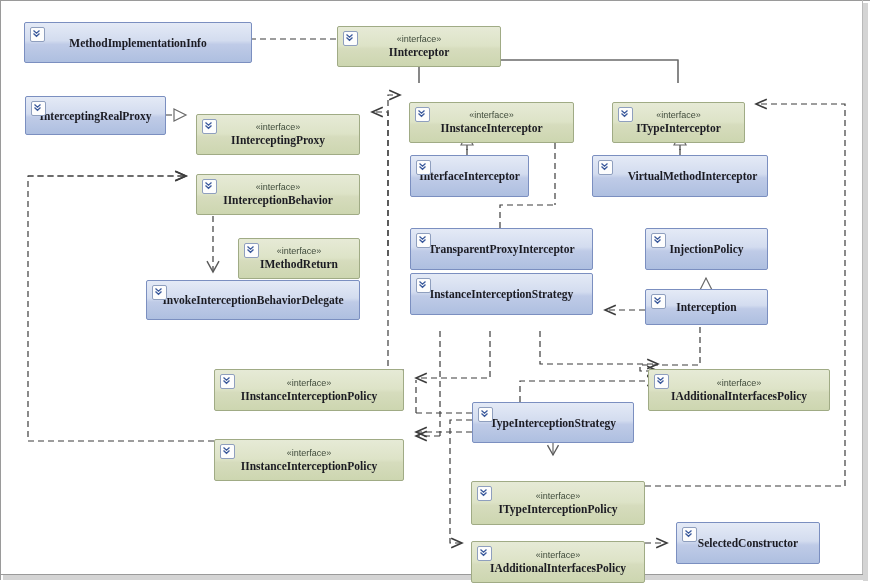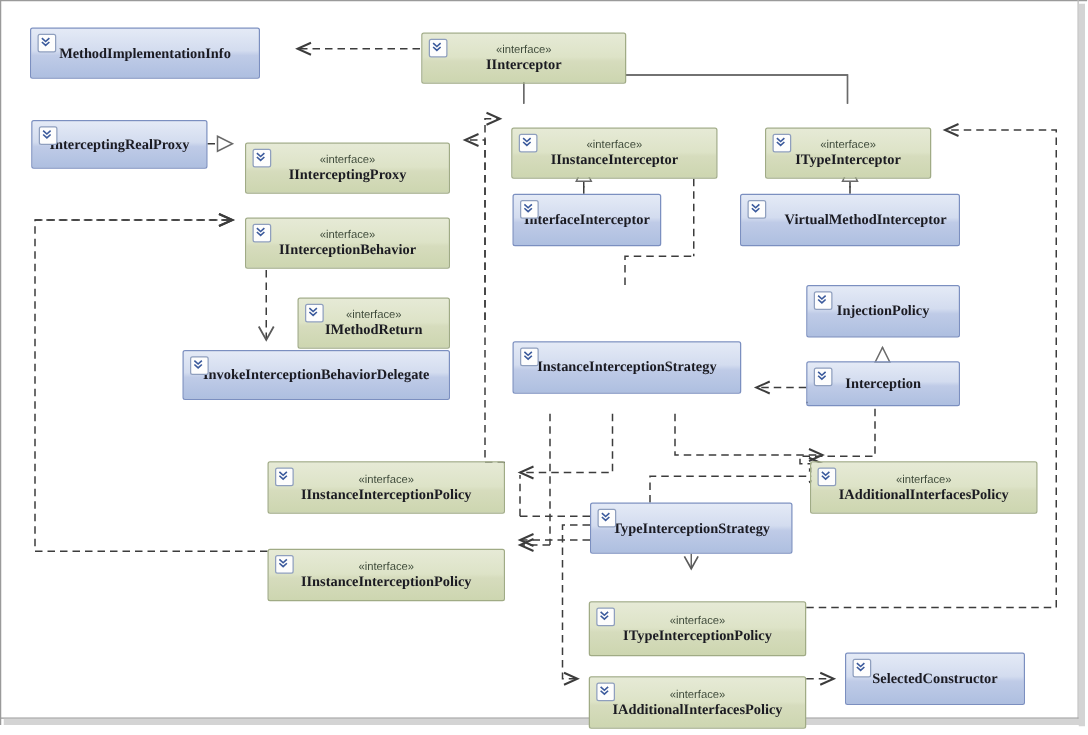--- a/index.html
+++ b/index.html
@@ -252,21 +252,21 @@
       <path d="M299,196 L299,212" marker-end="url(#assocArrow)"></path>
       <path d="M553,443 L553,455" marker-end="url(#assocArrow)"></path>
       <path d="M706,392 L706,400" marker-end="url(#assocArrow)"></path>
     </g>
 
     <g stroke="#3c3c3c" fill="none" stroke-width="1.2" stroke-dasharray="6,4">
       <path d="M28,176 L186,176" marker-end="url(#openArrow)"></path>
     </g>
   </svg>
 
-  <div class="node cls" style="left:24px; top:22px; width:184px; height:41px;">
+  <div class="node cls" style="left:24px; top:22px; width:228px; height:41px;">
     <span class="expander">
       <svg width="11" height="11" viewBox="0 0 11 11">
           <path d="M2.5,2.5 L5.5,5.2 L8.5,2.5 M2.5,5.6 L5.5,8.3 L8.5,5.6" fill="none" stroke="#3b5a9c" stroke-width="1.3"></path>
         </svg>
     </span>
     <span class="nm">MethodImplementationInfo</span>
   </div>
 
   <div class="node iface" style="left:337px; top:7px; width:164px; height:41px;">
     <span class="expander">
@@ -348,20 +348,28 @@
   <div class="node iface" style="left:238px; top:219px; width:122px; height:41px;">
     <span class="expander">
       <svg width="11" height="11" viewBox="0 0 11 11">
           <path d="M2.5,2.5 L5.5,5.2 L8.5,2.5 M2.5,5.6 L5.5,8.3 L8.5,5.6" fill="none" stroke="#3b5a9c" stroke-width="1.3"></path>
         </svg>
     </span>
     <span class="stereo">«interface»</span>
     <span class="nm">IMethodReturn</span>
   </div>
 
+  <div class="node cls" style="left:410px; top:228px; width:183px; height:42px;">
+    <span class="expander">
+      <svg width="11" height="11" viewBox="0 0 11 11">
+          <path d="M2.5,2.5 L5.5,5.2 L8.5,2.5 M2.5,5.6 L5.5,8.3 L8.5,5.6" fill="none" stroke="#3b5a9c" stroke-width="1.3"></path>
+        </svg>
+    </span>
+    <span class="nm">TransparentProxyInterceptor</span>
+  </div>
 
   <div class="node cls" style="left:146px; top:280px; width:214px; height:40px;">
     <span class="expander">
       <svg width="11" height="11" viewBox="0 0 11 11">
           <path d="M2.5,2.5 L5.5,5.2 L8.5,2.5 M2.5,5.6 L5.5,8.3 L8.5,5.6" fill="none" stroke="#3b5a9c" stroke-width="1.3"></path>
         </svg>
     </span>
     <span class="nm">InvokeInterceptionBehaviorDelegate</span>
   </div>
 

